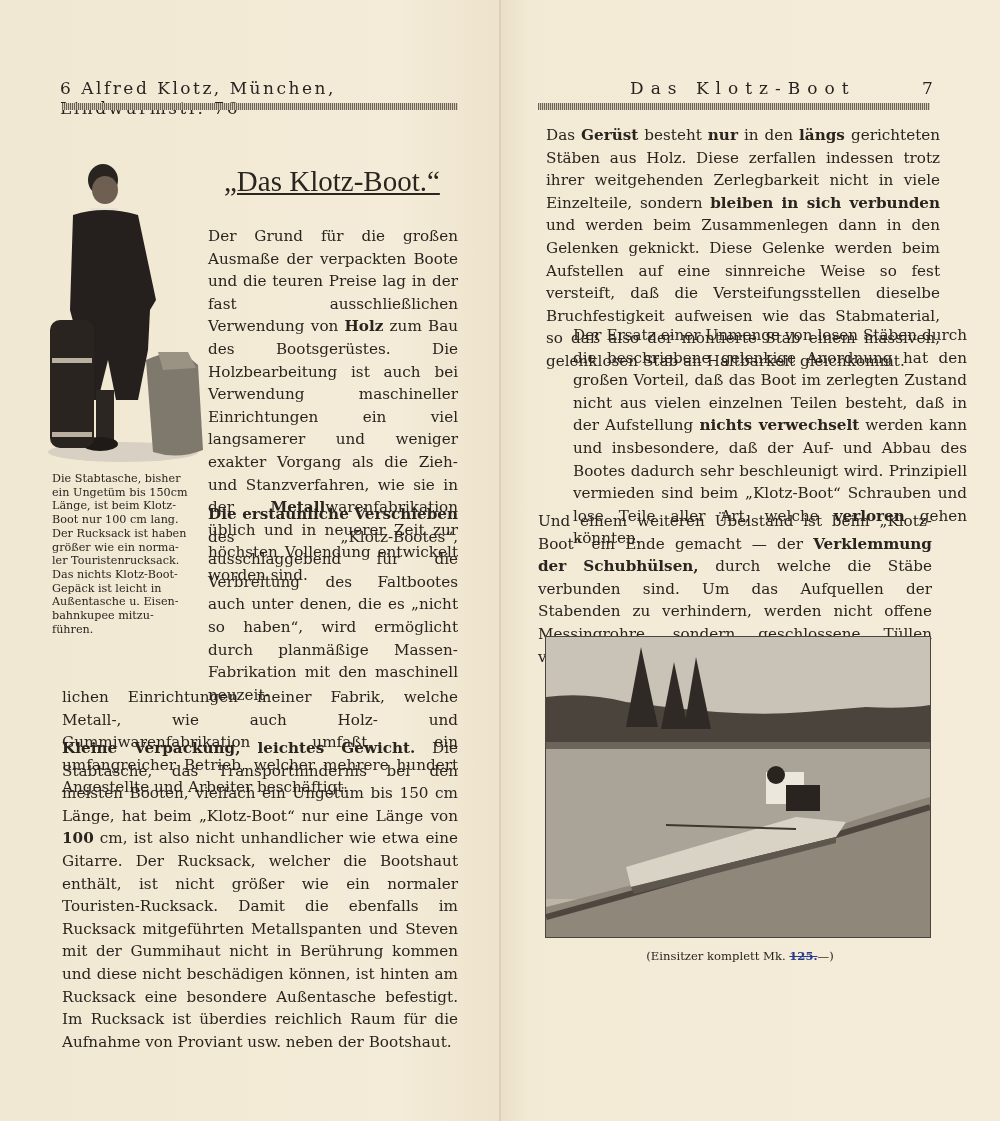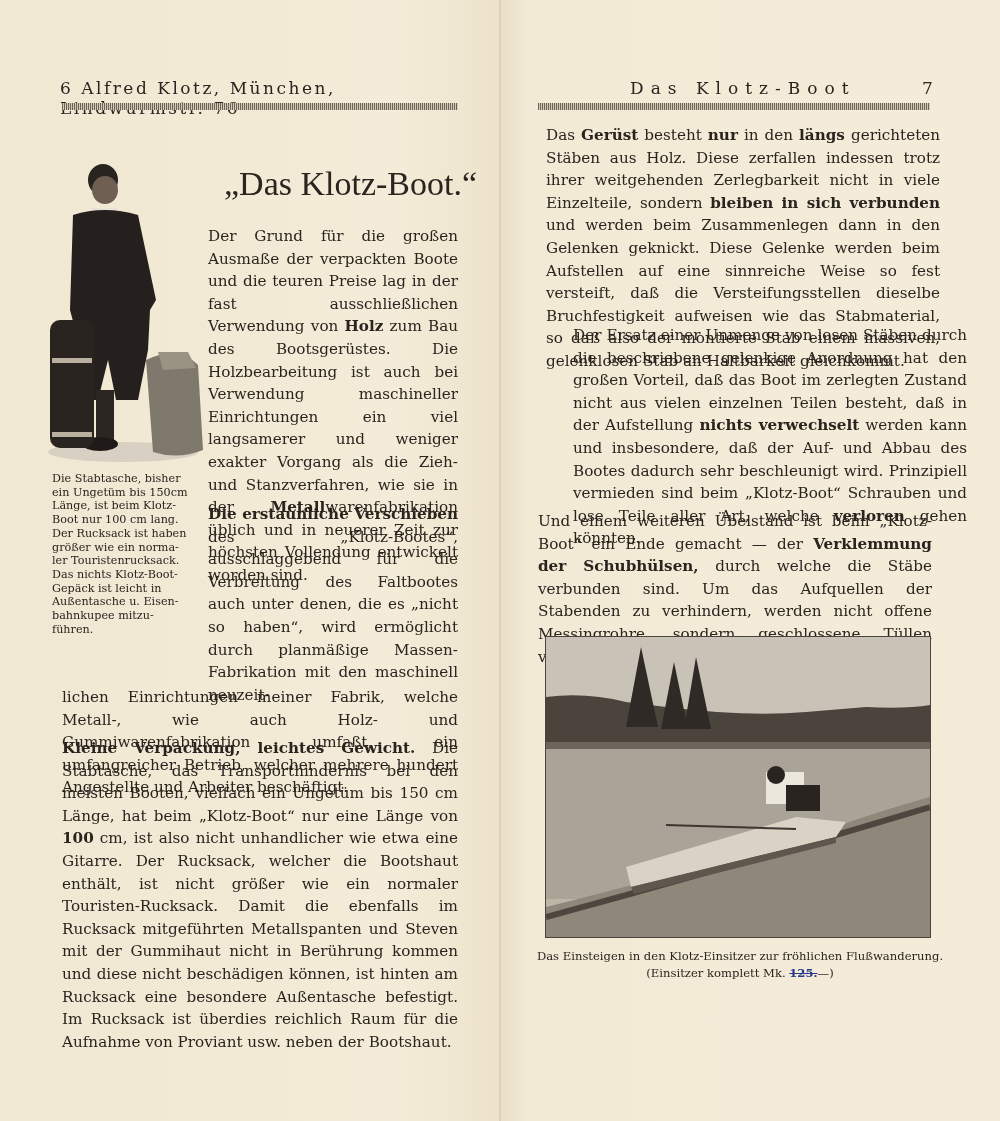--- a/index.html
+++ b/index.html
@@ -22,21 +22,21 @@
     position:absolute; top:103px; height:7px;
     background:repeating-linear-gradient(to right,#6c645a 0,#6c645a 1px,#d5cbb5 1px,#d5cbb5 2px);
   }
   .rule-left { left:62px; width:396px; }
   .rule-right { left:538px; width:392px; }
 
   .txt { position:absolute; font-size:15.2px; line-height:22.6px; text-align:justify; color:#2a241f; }
   .txt p { margin:0; }
   .b { font-weight:bold; }
 
-  .heading { position:absolute; left:224px; top:165px; font-family:"Liberation Serif", serif; font-size:34px; color:#2b2520; }
+  .heading { position:absolute; left:224px; top:165px; font-family:"Liberation Serif", serif; font-size:29px; color:#2b2520;text-decoration:underline; }
 
   .photo-man { position:absolute; left:38px; top:160px; width:168px; height:305px; }
   .caption-man { position:absolute; left:52px; top:472px; width:150px; font-size:11.2px; line-height:13.7px; text-align:left; color:#2a241f; }
 
   .photo-boat { position:absolute; left:545px; top:636px; width:384px; height:300px; border:1px solid #4a443c; overflow:hidden; background:#bdb5a6; }
   .caption-boat { position:absolute; left:535px; top:948px; width:410px; font-size:11.6px; line-height:17px; text-align:center; color:#2a241f; }
   .strike { color:#283a8a; text-decoration:line-through; font-weight:bold; }
 </style>
 </head>
 <body>
@@ -127,15 +127,14 @@
     <polygon points="80,230 250,180 300,185 290,200 85,250" fill="#d9d3c6"></polygon>
     <polygon points="85,250 290,200 290,206 88,257" fill="#5e574e"></polygon>
     <rect x="220" y="135" width="38" height="32" fill="#ece7dc"></rect>
     <rect x="240" y="148" width="34" height="26" fill="#2a2420"></rect>
     <circle cx="230" cy="138" r="9" fill="#2a2420"></circle>
     <line x1="120" y1="188" x2="250" y2="192" stroke="#3d3731" stroke-width="2"></line>
   </svg>
 </div>
 
 <div class="caption-boat">
-  <div>Das Einsteigen in den Klotz-Einsitzer zur fröhlichen Flußwanderung.</div>
   <div><span>(Einsitzer komplett Mk. </span><span class="strike">125.</span><span>—)</span></div>
 </div>
 
 </body></html>

